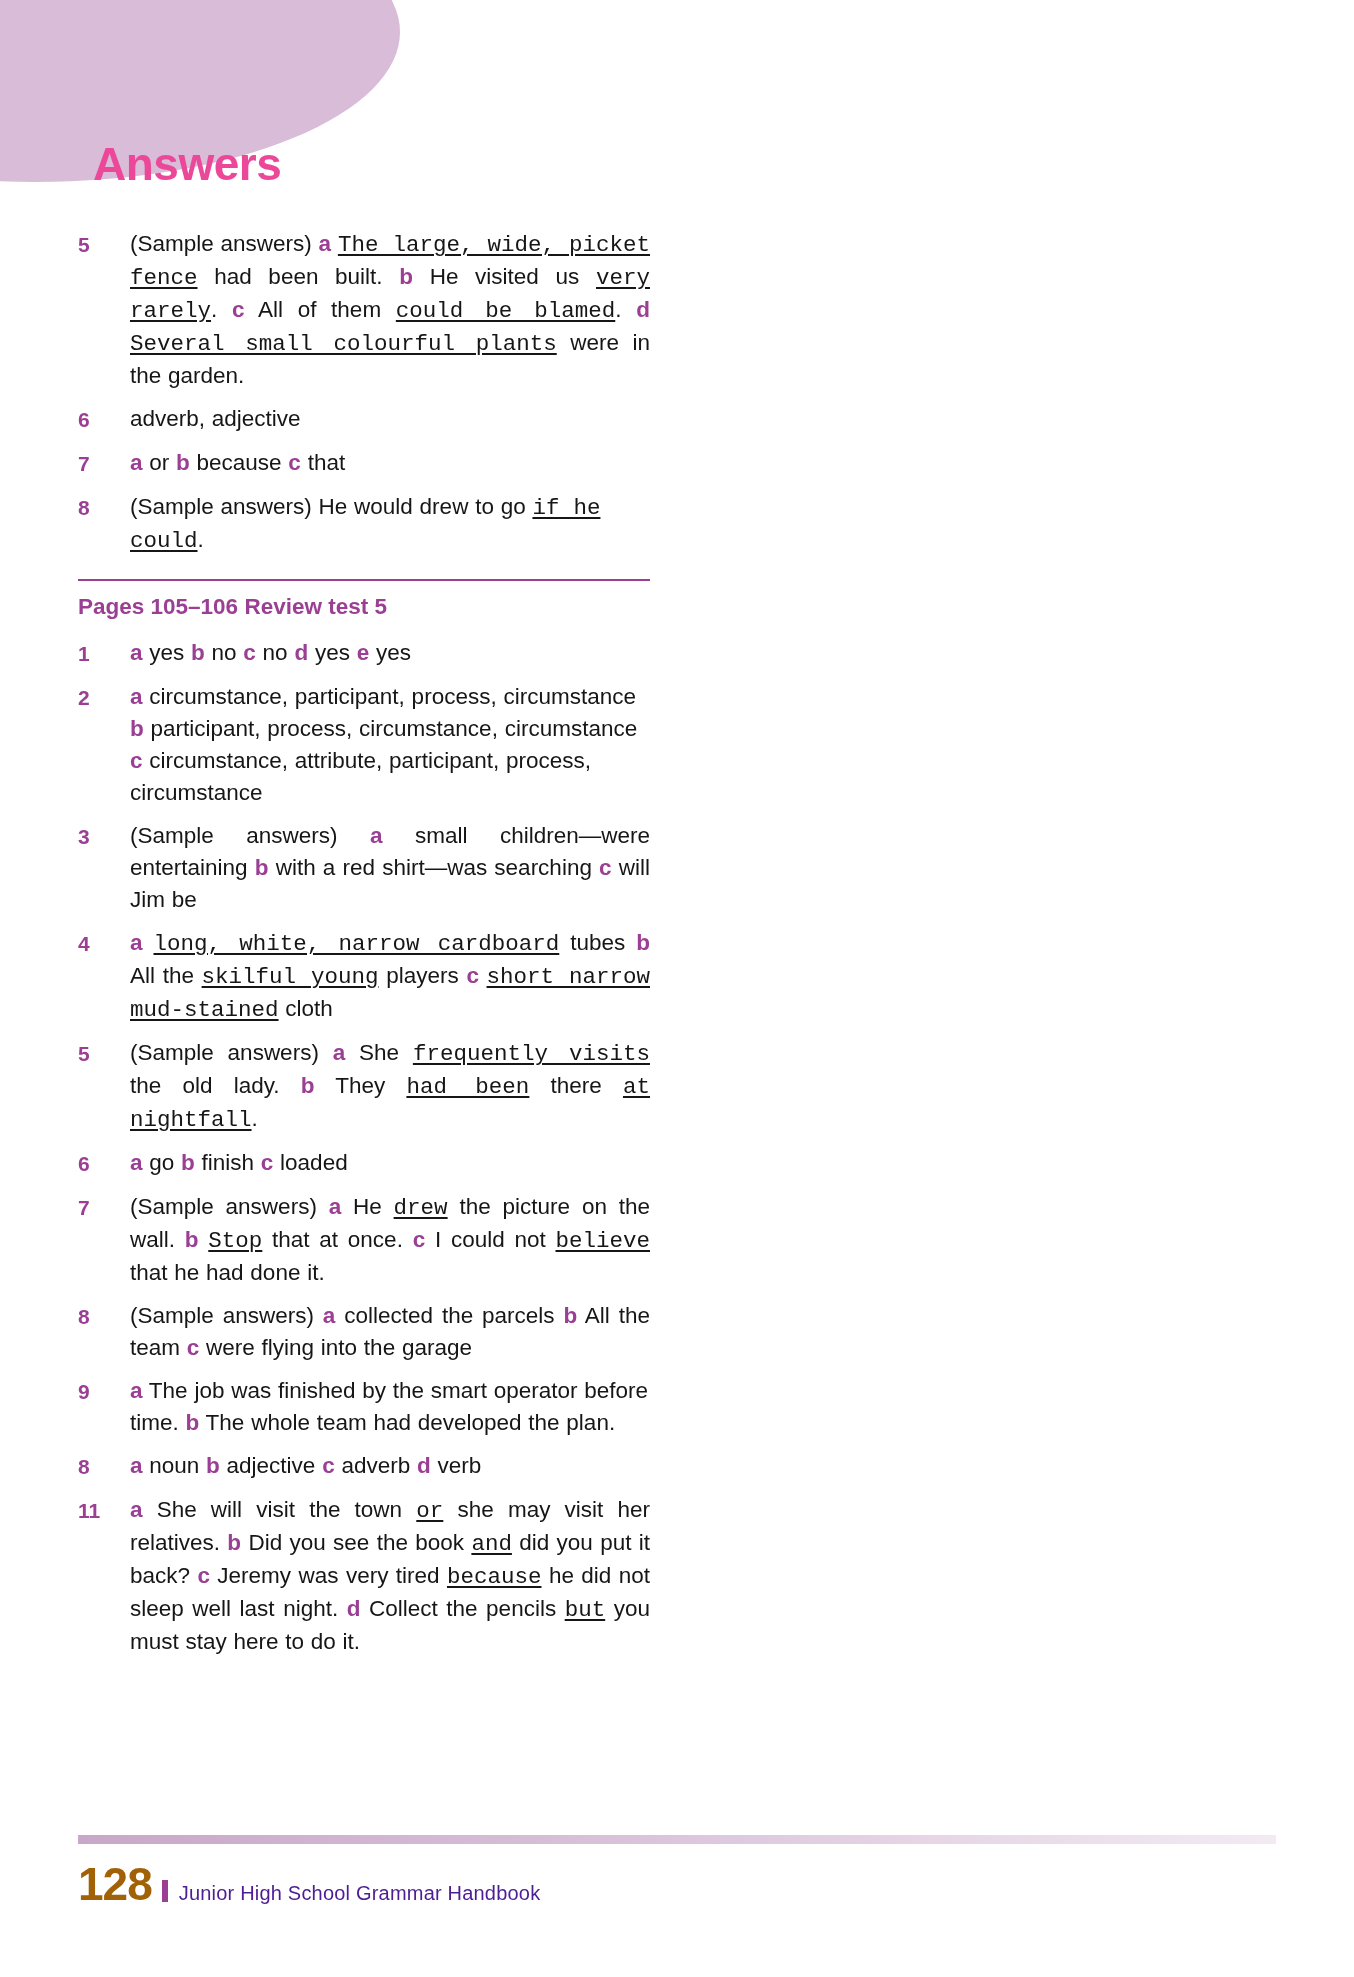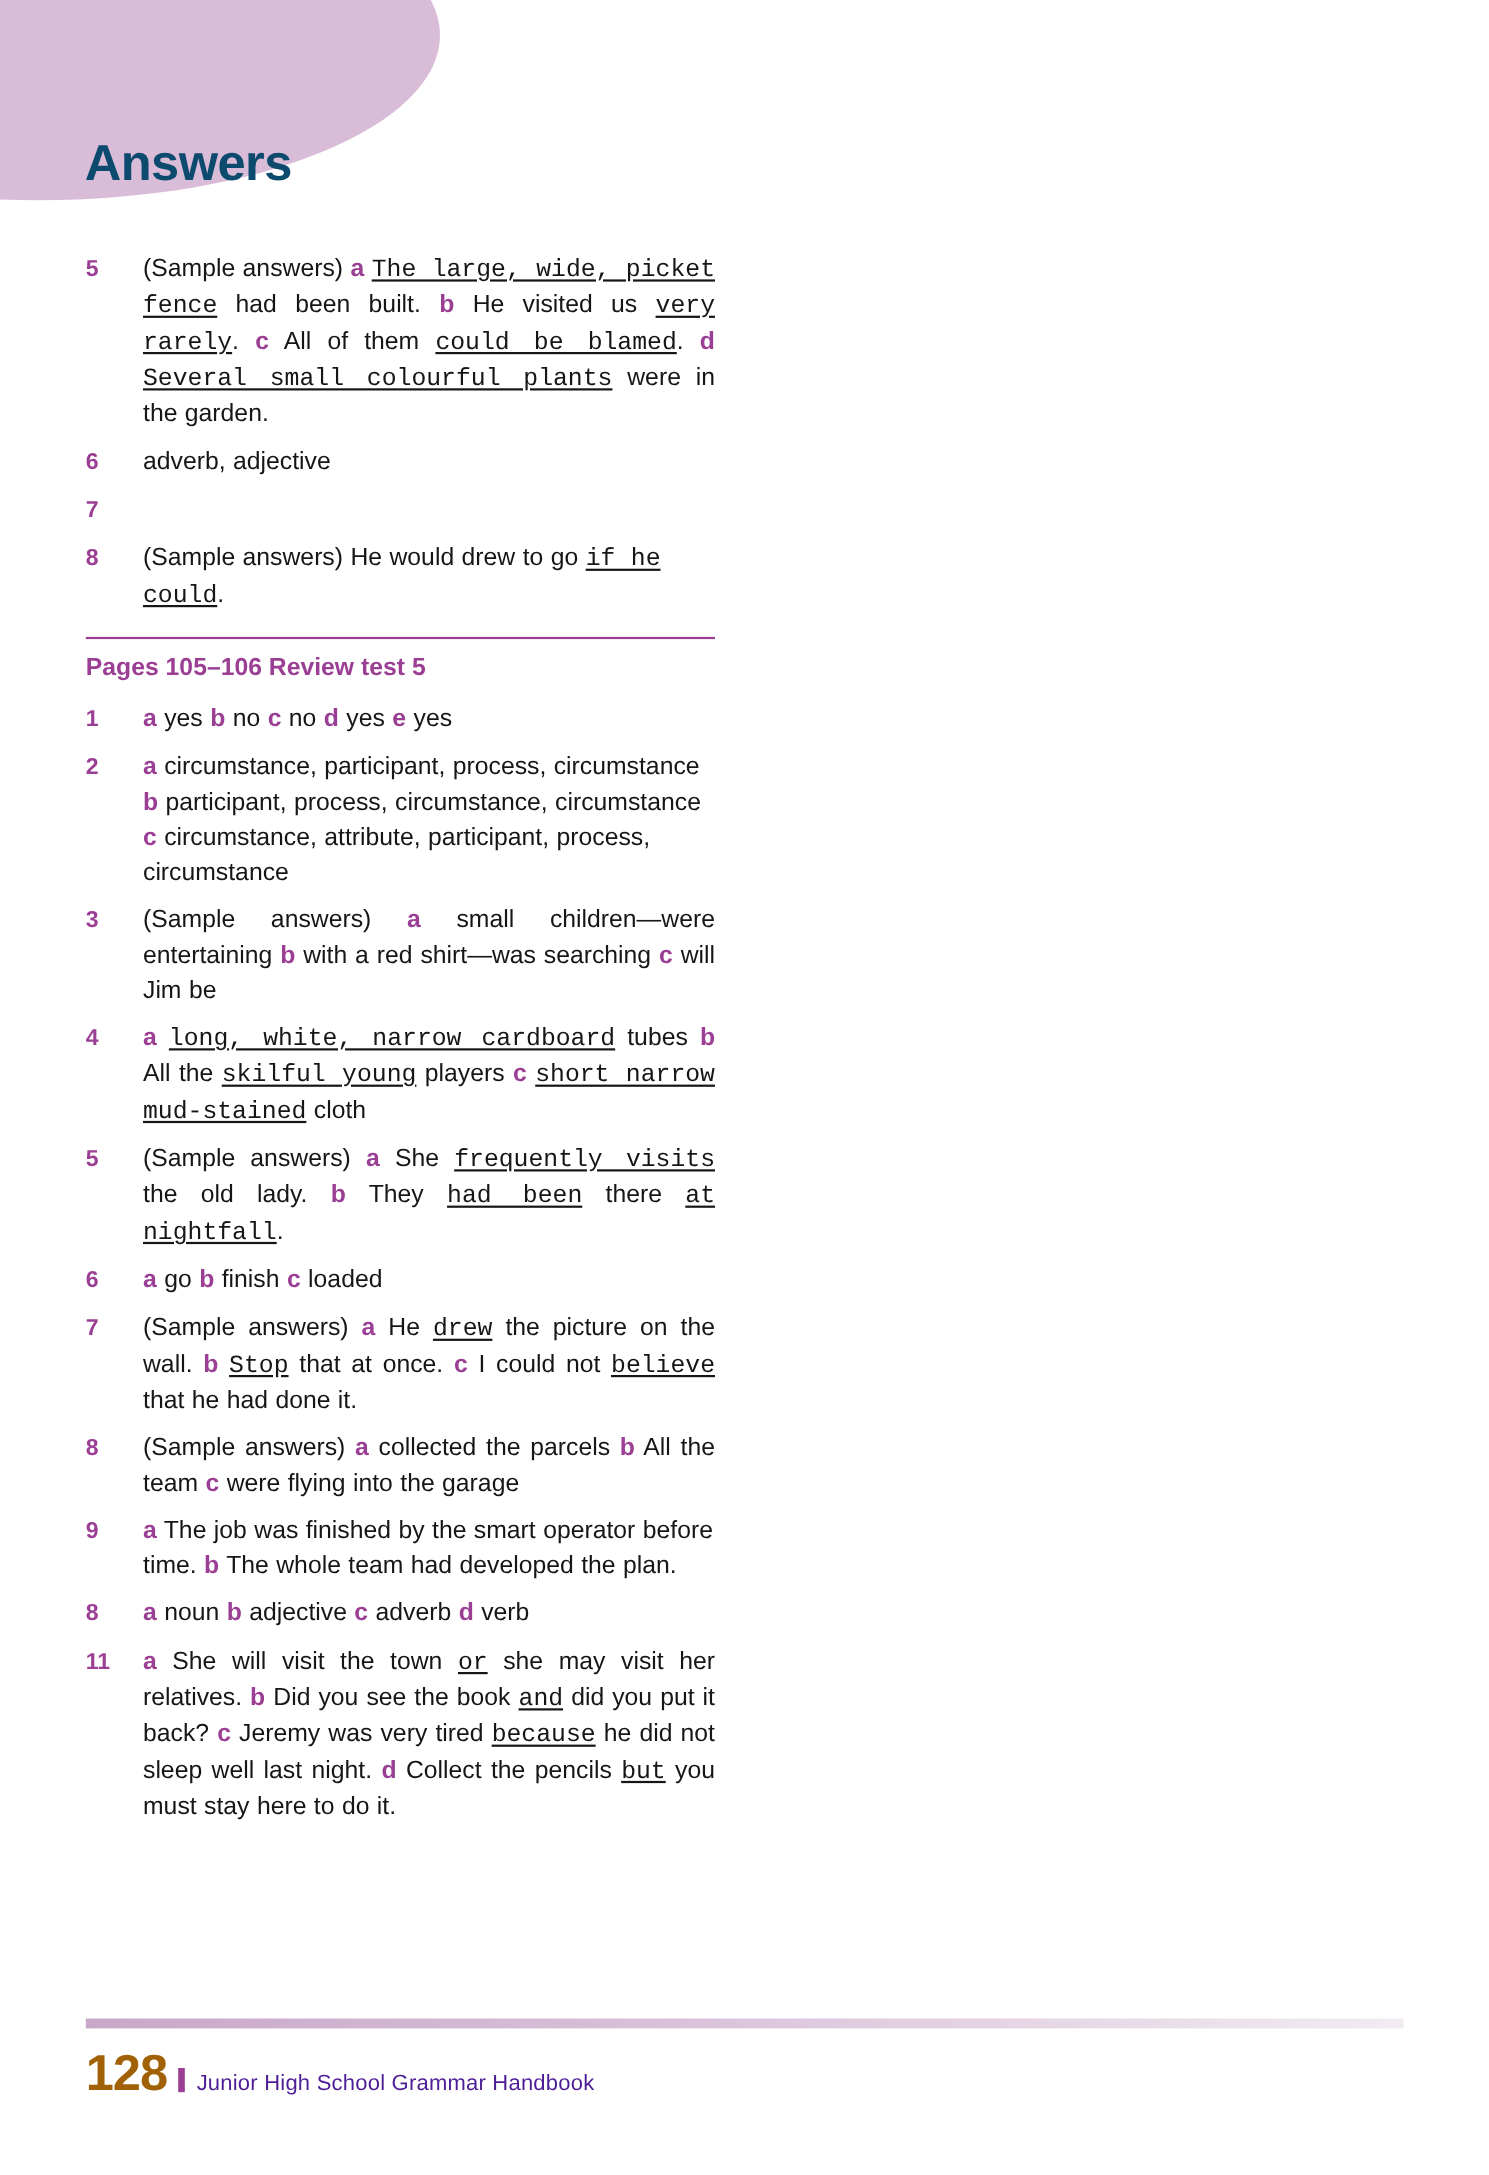--- a/index.html
+++ b/index.html
@@ -32,24 +32,24 @@
     height: 300px;
     background: #d9bdd8;
     border-radius: 50% / 50%;
   }
   .page-title {
     position: absolute;
     left: 77px;
     top: 125px;
     font-size: 46px;
     font-weight: bold;
-    color: #0c4a6e;
+    color: #ec4899;
     letter-spacing: -0.5px;
     line-height: 1;
-    margin: 0;
+    margin: 16px;
   }
 
   
   .content {
     position: absolute;
     left: 78px;
     top: 228px;
     width: 572px;
   }
 
@@ -154,20 +154,21 @@
       <div class="answer-item">
         <div class="item-num">5</div>
         <div class="item-body"><span>(Sample answers)  </span><span class="lbl">a</span><span> </span><span class="u">The large, wide, picket fence</span><span> had been built.  </span><span class="lbl">b</span><span> He visited us </span><span class="u">very rarely</span><span>.  </span><span class="lbl">c</span><span> All of them </span><span class="u">could be blamed</span><span>.  </span><span class="lbl">d</span><span> </span><span class="u">Several small colourful plants</span><span> were in the garden.</span></div>
       </div>
       <div class="answer-item">
         <div class="item-num">6</div>
         <div class="item-body no-justify"><span>adverb, adjective</span></div>
       </div>
       <div class="answer-item">
         <div class="item-num">7</div>
+        <div class="item-body no-justify"><span class="lbl">a</span><span> or </span><span class="lbl">b</span><span> because </span><span class="lbl">c</span><span> that</span></div>
       </div>
       <div class="answer-item">
         <div class="item-num">8</div>
         <div class="item-body no-justify"><span>(Sample answers) He would drew to go </span><span class="u">if he could</span><span>.</span></div>
       </div>
       <div class="section-rule"></div>
       <div class="section-heading">Pages 105–106 Review test 5</div>
       <div class="answer-item">
         <div class="item-num">1</div>
         <div class="item-body"><span class="lbl">a</span><span> yes </span><span class="lbl">b</span><span> no </span><span class="lbl">c</span><span> no </span><span class="lbl">d</span><span> yes </span><span class="lbl">e</span><span> yes</span></div>

